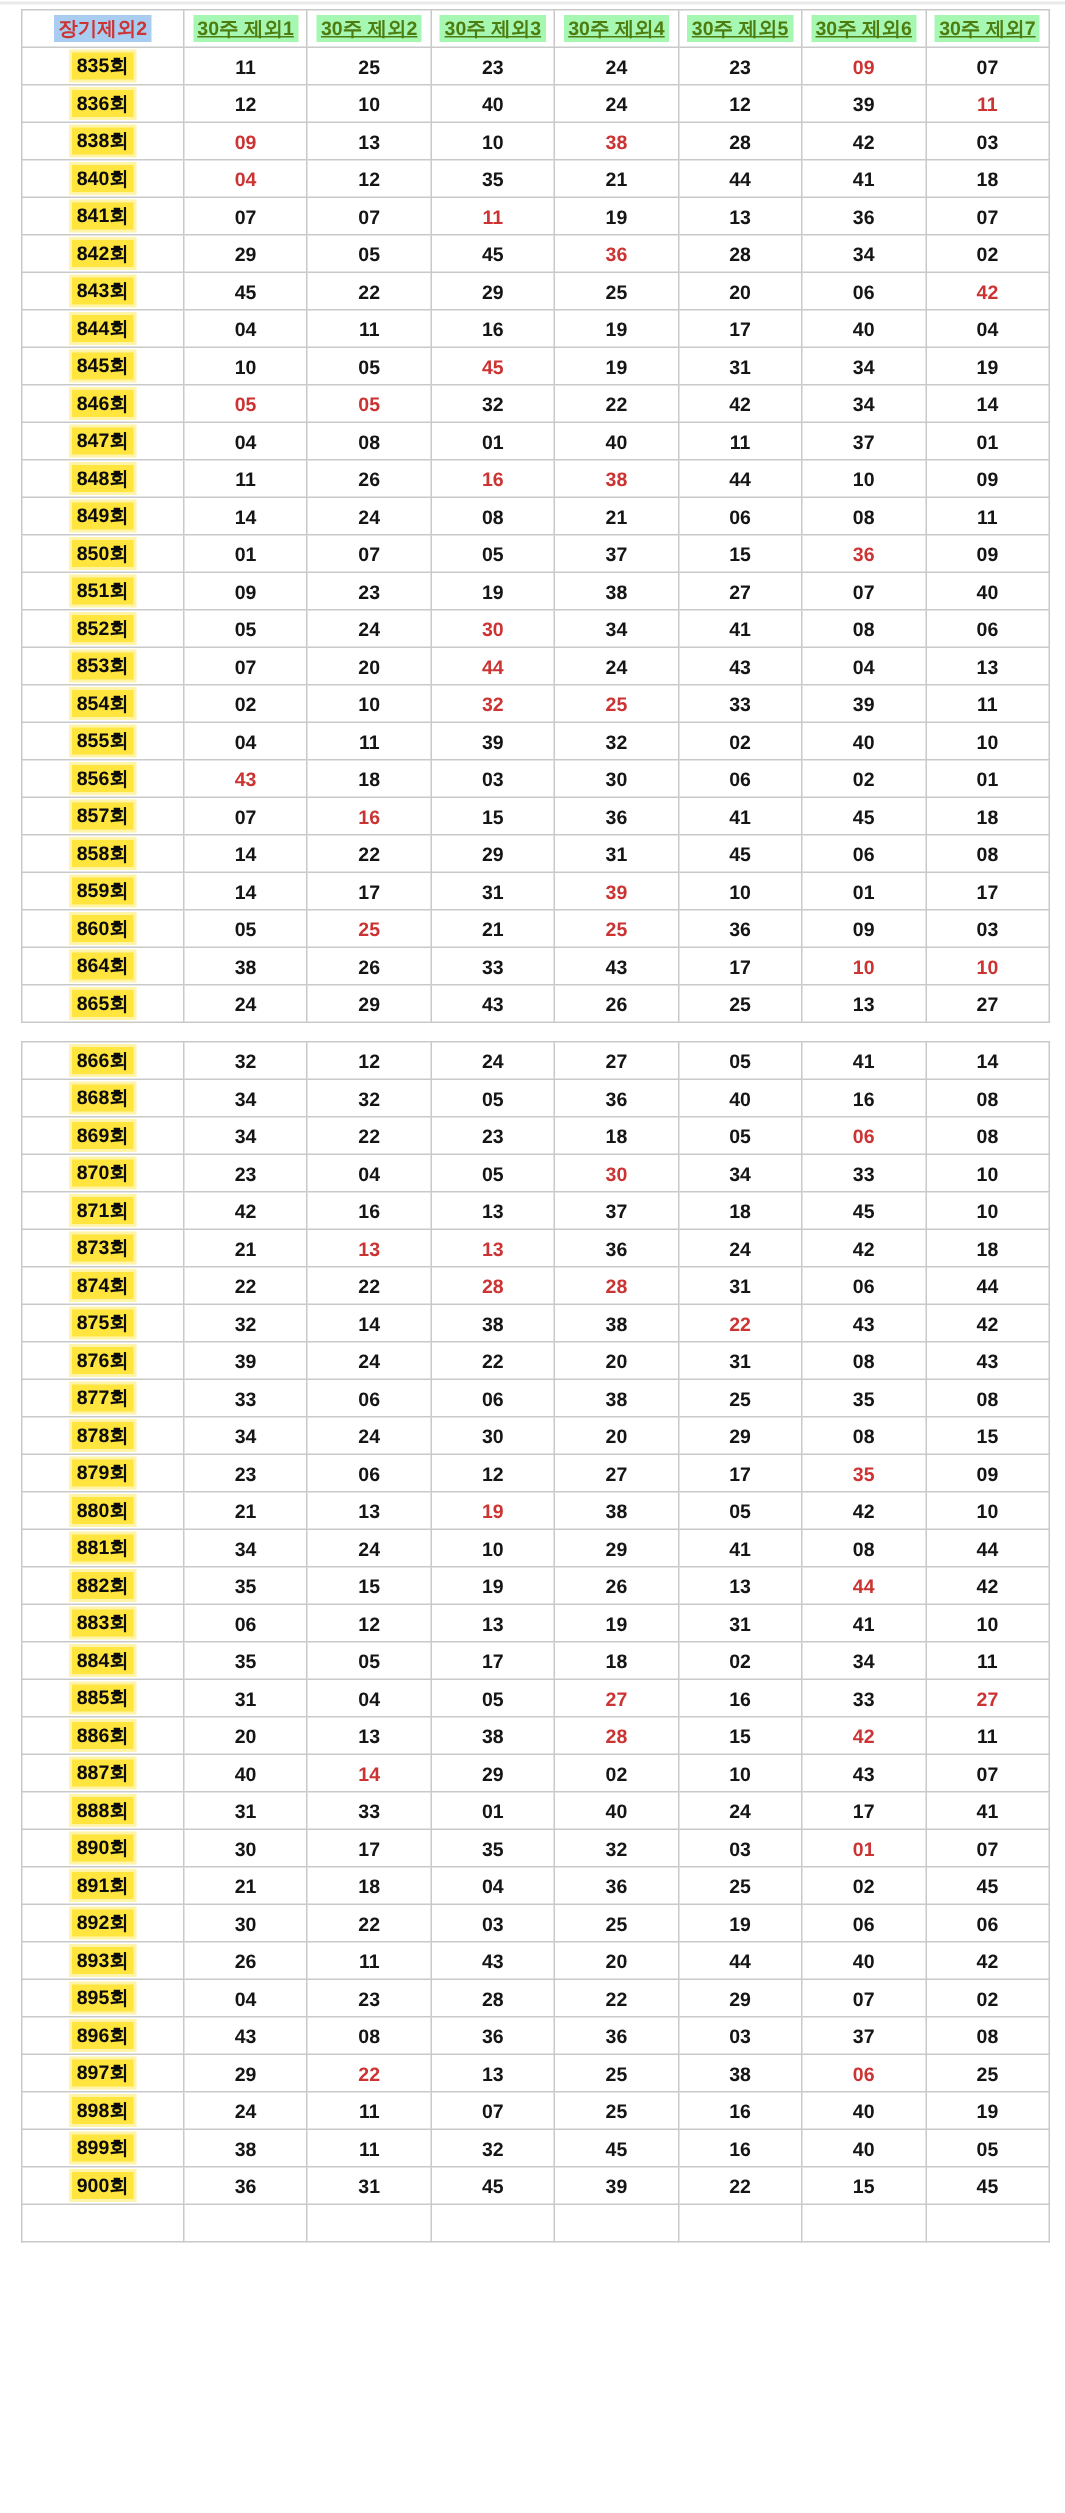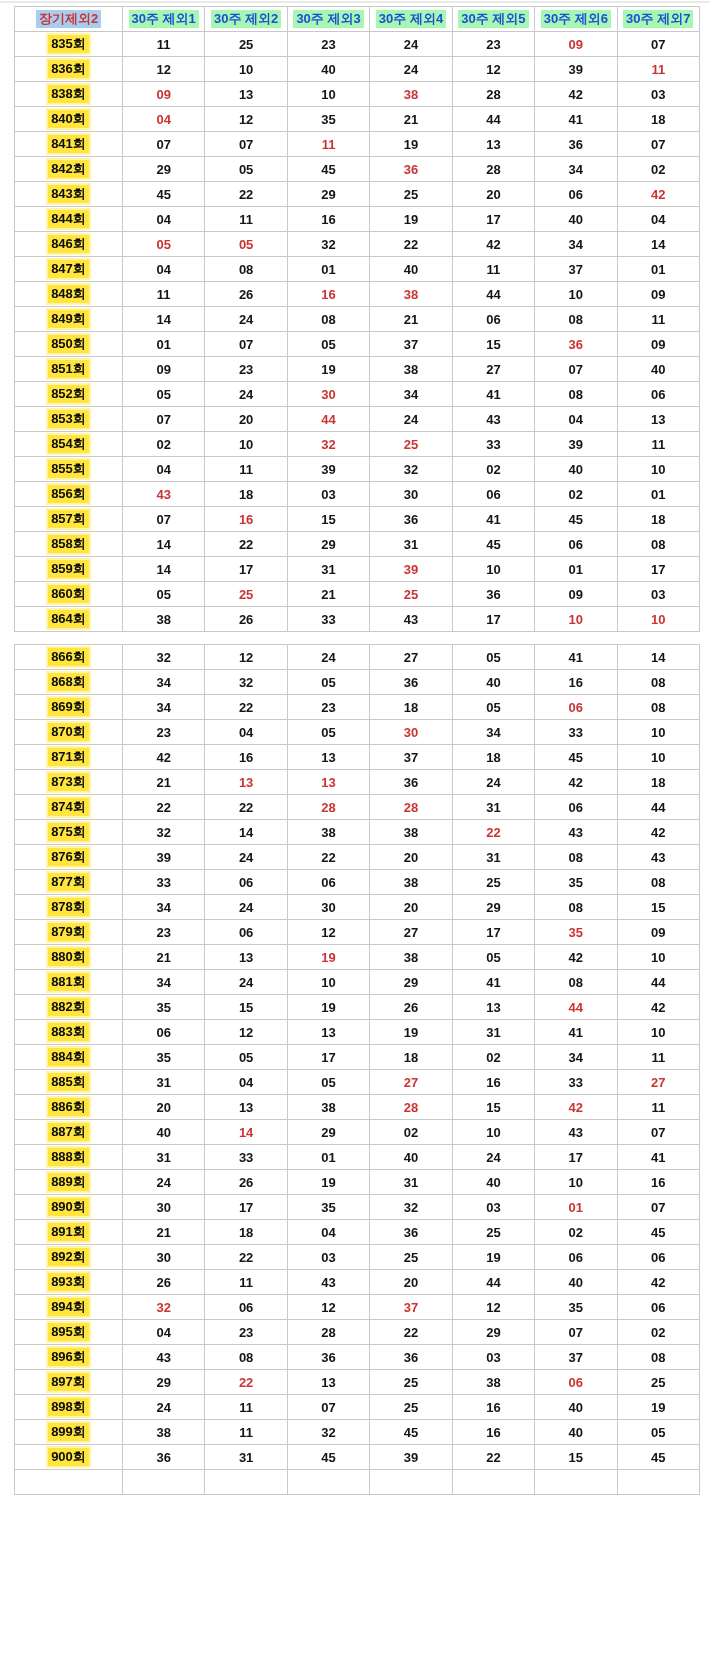--- a/index.html
+++ b/index.html
@@ -25,21 +25,21 @@
   .table-gap{height:12px;}
   td,th{
     border:1px solid var(--border);
     height:24px;padding:0;text-align:center;vertical-align:middle;
     font-size:13px;font-weight:bold;color:var(--text);
     overflow:hidden;white-space:nowrap;
   }
   col.label-col{width:108px;}
   .hl{display:inline-block;line-height:16px;padding:1px 3px;}
   .hl-blue{background:var(--blue);color:var(--red);}
-  .hl-green{background:var(--green);color:#1d4ed8;}
+  .hl-green{background:var(--green);color:#4d7c0f;text-decoration:underline;}
   .hl-yellow{background:var(--yellow);box-shadow:0 0 0 2px var(--yellow-fringe);color:#0c0c0c;}
   td.red{color:var(--red);}
 </style>
 </head>
 <body>
 
 <div class="top-remnant"></div>
 
 <table id="upper-table">
   <colgroup>
@@ -139,20 +139,30 @@
         <td><span class="hl hl-yellow">844회</span></td>
         <td>04</td>
         <td>11</td>
         <td>16</td>
         <td>19</td>
         <td>17</td>
         <td>40</td>
         <td>04</td>
       </tr>
       <tr>
+        <td><span class="hl hl-yellow">845회</span></td>
+        <td>10</td>
+        <td>05</td>
+        <td class="red">45</td>
+        <td>19</td>
+        <td>31</td>
+        <td>34</td>
+        <td>19</td>
+      </tr>
+      <tr>
         <td><span class="hl hl-yellow">846회</span></td>
         <td class="red">05</td>
         <td class="red">05</td>
         <td>32</td>
         <td>22</td>
         <td>42</td>
         <td>34</td>
         <td>14</td>
       </tr>
       <tr>
@@ -297,20 +307,30 @@
       </tr>
       <tr>
         <td><span class="hl hl-yellow">864회</span></td>
         <td>38</td>
         <td>26</td>
         <td>33</td>
         <td>43</td>
         <td>17</td>
         <td class="red">10</td>
         <td class="red">10</td>
+      </tr>
+      <tr>
+        <td><span class="hl hl-yellow">865회</span></td>
+        <td>24</td>
+        <td>29</td>
+        <td>43</td>
+        <td>26</td>
+        <td>25</td>
+        <td>13</td>
+        <td>27</td>
       </tr>
     </tbody>
 </table>
 
 <div class="table-gap"></div>
 
 <table id="lower-table">
   <colgroup>
     <col class="label-col">
     <col>
@@ -526,30 +546,20 @@
         <td><span class="hl hl-yellow">888회</span></td>
         <td>31</td>
         <td>33</td>
         <td>01</td>
         <td>40</td>
         <td>24</td>
         <td>17</td>
         <td>41</td>
       </tr>
       <tr>
-        <td><span class="hl hl-yellow">889회</span></td>
-        <td>24</td>
-        <td>26</td>
-        <td>19</td>
-        <td>31</td>
-        <td>40</td>
-        <td>10</td>
-        <td>16</td>
-      </tr>
-      <tr>
         <td><span class="hl hl-yellow">890회</span></td>
         <td>30</td>
         <td>17</td>
         <td>35</td>
         <td>32</td>
         <td>03</td>
         <td class="red">01</td>
         <td>07</td>
       </tr>
       <tr>
@@ -576,30 +586,20 @@
         <td><span class="hl hl-yellow">893회</span></td>
         <td>26</td>
         <td>11</td>
         <td>43</td>
         <td>20</td>
         <td>44</td>
         <td>40</td>
         <td>42</td>
       </tr>
       <tr>
-        <td><span class="hl hl-yellow">894회</span></td>
-        <td class="red">32</td>
-        <td>06</td>
-        <td>12</td>
-        <td class="red">37</td>
-        <td>12</td>
-        <td>35</td>
-        <td>06</td>
-      </tr>
-      <tr>
         <td><span class="hl hl-yellow">895회</span></td>
         <td>04</td>
         <td>23</td>
         <td>28</td>
         <td>22</td>
         <td>29</td>
         <td>07</td>
         <td>02</td>
       </tr>
       <tr>

